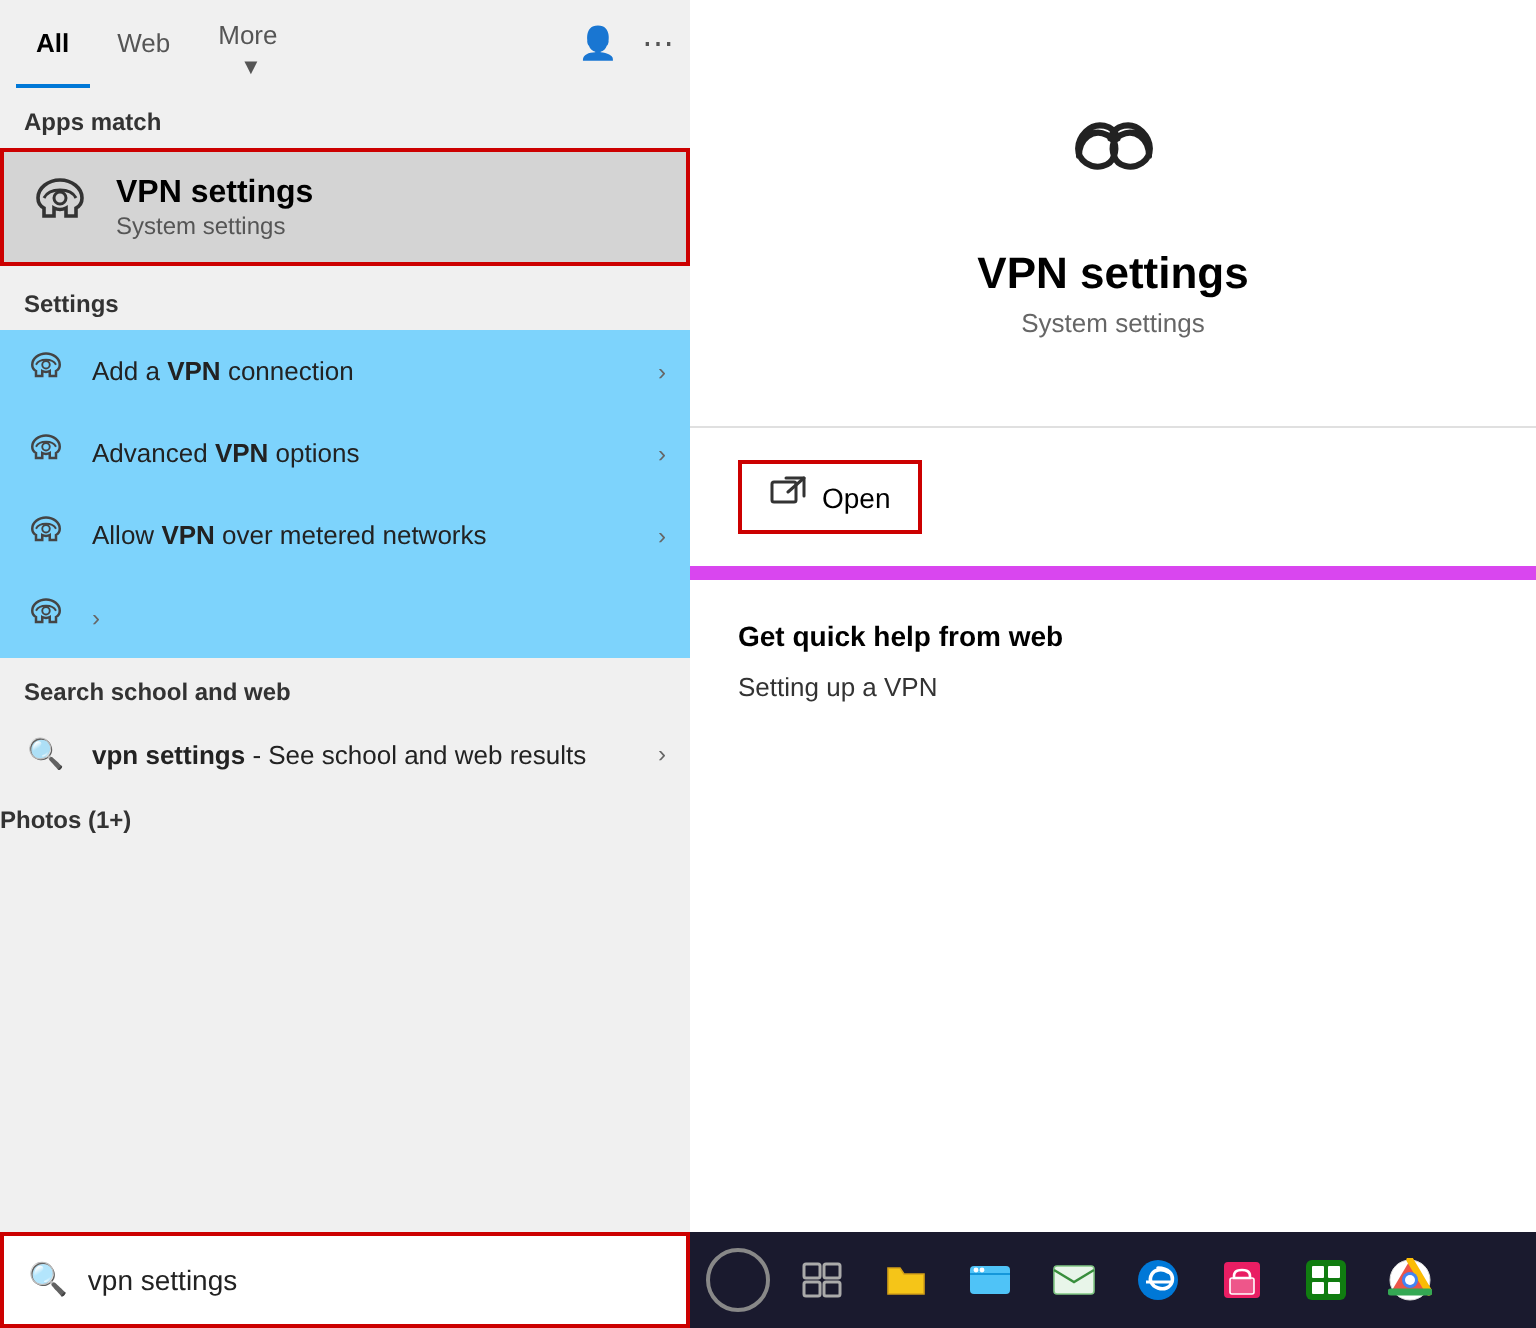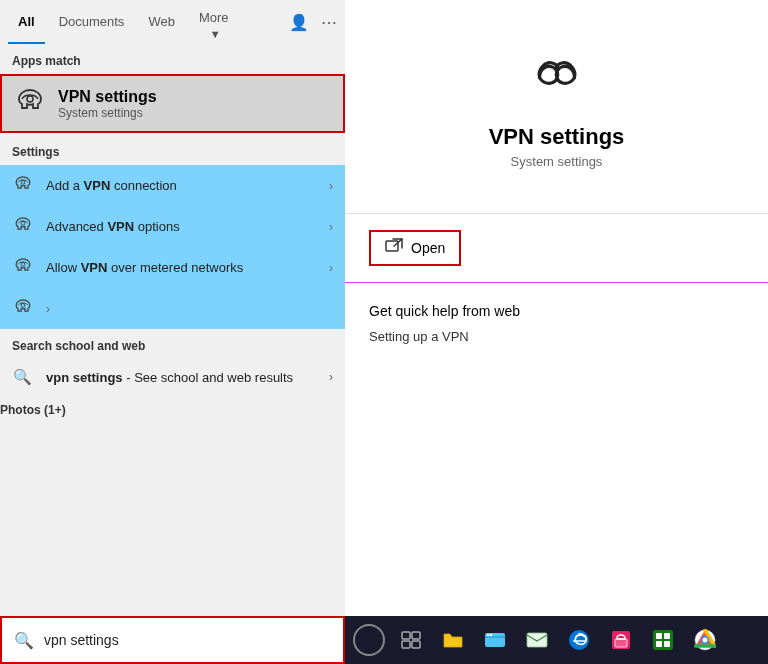--- a/index.html
+++ b/index.html
@@ -264,21 +264,21 @@
     .detail-divider {
       height: 1px;
       background: #e0e0e0;
       width: 100%;
       margin-bottom: 0;
     }
 
     
     .open-btn-area {
       padding: 16px 24px;
-      border-bottom: 1px solid #d946ef;
+      border-bottom: 7px solid #d946ef;
     }
 
     .open-btn {
       display: inline-flex;
       align-items: center;
       gap: 8px;
       padding: 6px 14px;
       border: 2px solid #c00;
       background: #fff;
       cursor: pointer;
@@ -291,21 +291,21 @@
       color: #333;
     }
 
     
     .quick-help-area {
       padding: 20px 24px;
     }
 
     .quick-help-title {
       font-size: 14px;
-      font-weight: 400;
+      font-weight: 700;
       color: #000;
       margin-bottom: 10px;
     }
 
     .quick-help-link {
       font-size: 13px;
       color: #333;
       cursor: pointer;
     }
 
@@ -342,23 +342,20 @@
     }
   </style>
 </head>
 <body>
 
 <div class="search-panel">
 
   <div class="tab-bar">
     <div class="tab active">
       <span>All</span>
-    </div>
-    <div class="tab">
-      <span>Documents</span>
     </div>
     <div class="tab">
       <span>Web</span>
     </div>
     <div class="tab tab-more">
       <span>More</span>
       <span style="font-size:11px; margin-left:3px;">▼</span>
     </div>
     <div class="tab-actions">
       <span class="tab-action-icon">👤</span>

